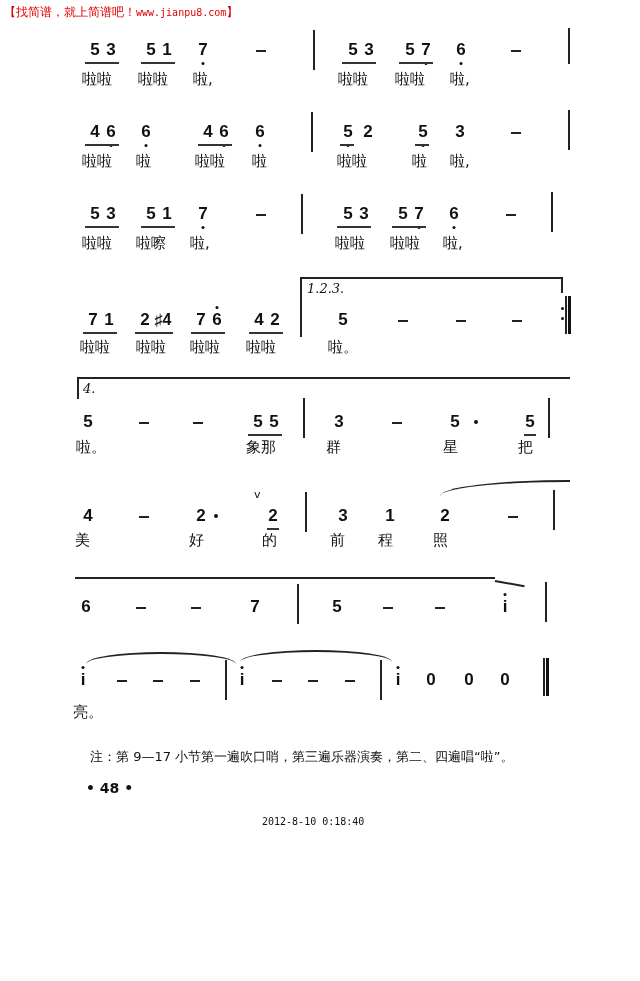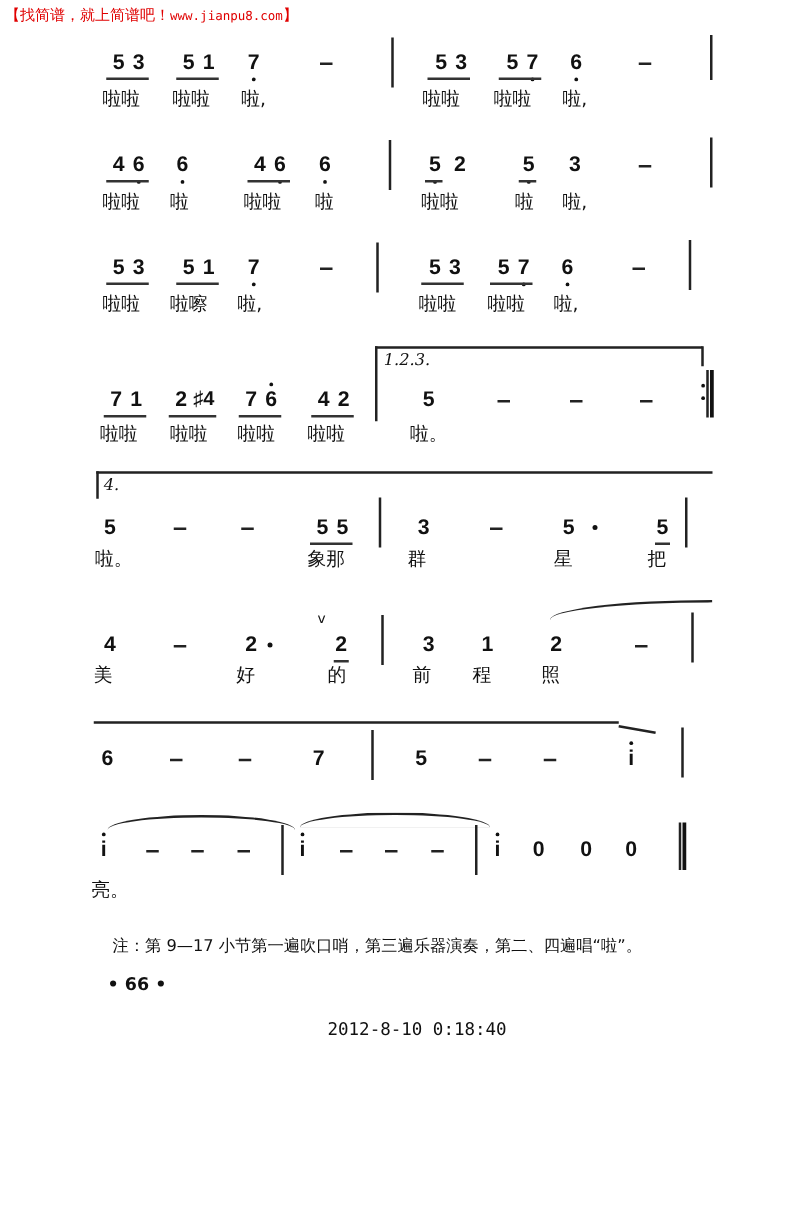--- a/index.html
+++ b/index.html
@@ -19,21 +19,21 @@
   .lyric { position:absolute; font-size:15px; font-family:"DejaVu Sans", sans-serif; white-space:nowrap; }
   .bar { position:absolute; width:1.5px; background:#222; }
   .bar.thick { width:3px; background:#111; }
   .dash { position:absolute; width:10px; height:2px; background:#222; }
   .line { position:absolute; height:1.5px; background:#222; }
   .vline { position:absolute; width:1.5px; background:#222; }
   .slur { position:absolute; border-top:2px solid #222; border-radius:50% 50% 0 0 / 100% 100% 0 0; height:10px; }
   .volta-label { position:absolute; font-style:italic; font-size:13px; font-family:"DejaVu Serif", serif; }
   .footnote { position:absolute; left:90px; top:748px; font-size:13px; white-space:nowrap; }
   .pagenum { position:absolute; left:86px; top:780px; font-size:14px; font-weight:bold; }
-  .timestamp { position:absolute; left:262px; top:816px; font-size:14px; font-family:"DejaVu Sans Mono", monospace; }
+  .timestamp { position:absolute; left:262px; top:816px; font-size:10px; font-family:"DejaVu Sans Mono", monospace; }
   .breath { position:absolute; font-size:11px; }
   .repeat-dot { position:absolute; width:3px; height:3px; background:#111; border-radius:50%; }
   .aug-dot { position:absolute; width:4px; height:4px; background:#111; border-radius:50%; }
 </style>
 </head>
 <body>
 
 <div class="header">
   <span>【找简谱，就上简谱吧！</span><span class="url">www.jianpu8.com</span><span>】</span>
 </div>
@@ -232,14 +232,14 @@
   <div class="note" style="left:385px;top:670px"><span class="n dot-above">i</span></div>
   <div class="note" style="left:418px;top:670px"><span class="n">0</span></div>
   <div class="note" style="left:456px;top:670px"><span class="n">0</span></div>
   <div class="note" style="left:492px;top:670px"><span class="n">0</span></div>
   <div class="bar" style="left:543px;top:658px;height:38px"></div>
   <div class="bar thick" style="left:546px;top:658px;height:38px"></div>
   <div class="lyric" style="left:73px;top:703px">亮。</div>
 </div>
 
 <div class="footnote">注：第 9—17 小节第一遍吹口哨，第三遍乐器演奏，第二、四遍唱“啦”。</div>
-<div class="pagenum">• 66 •</div>
+<div class="pagenum">• 48 •</div>
 <div class="timestamp">2012-8-10 0:18:40</div>
 
 </body></html>

